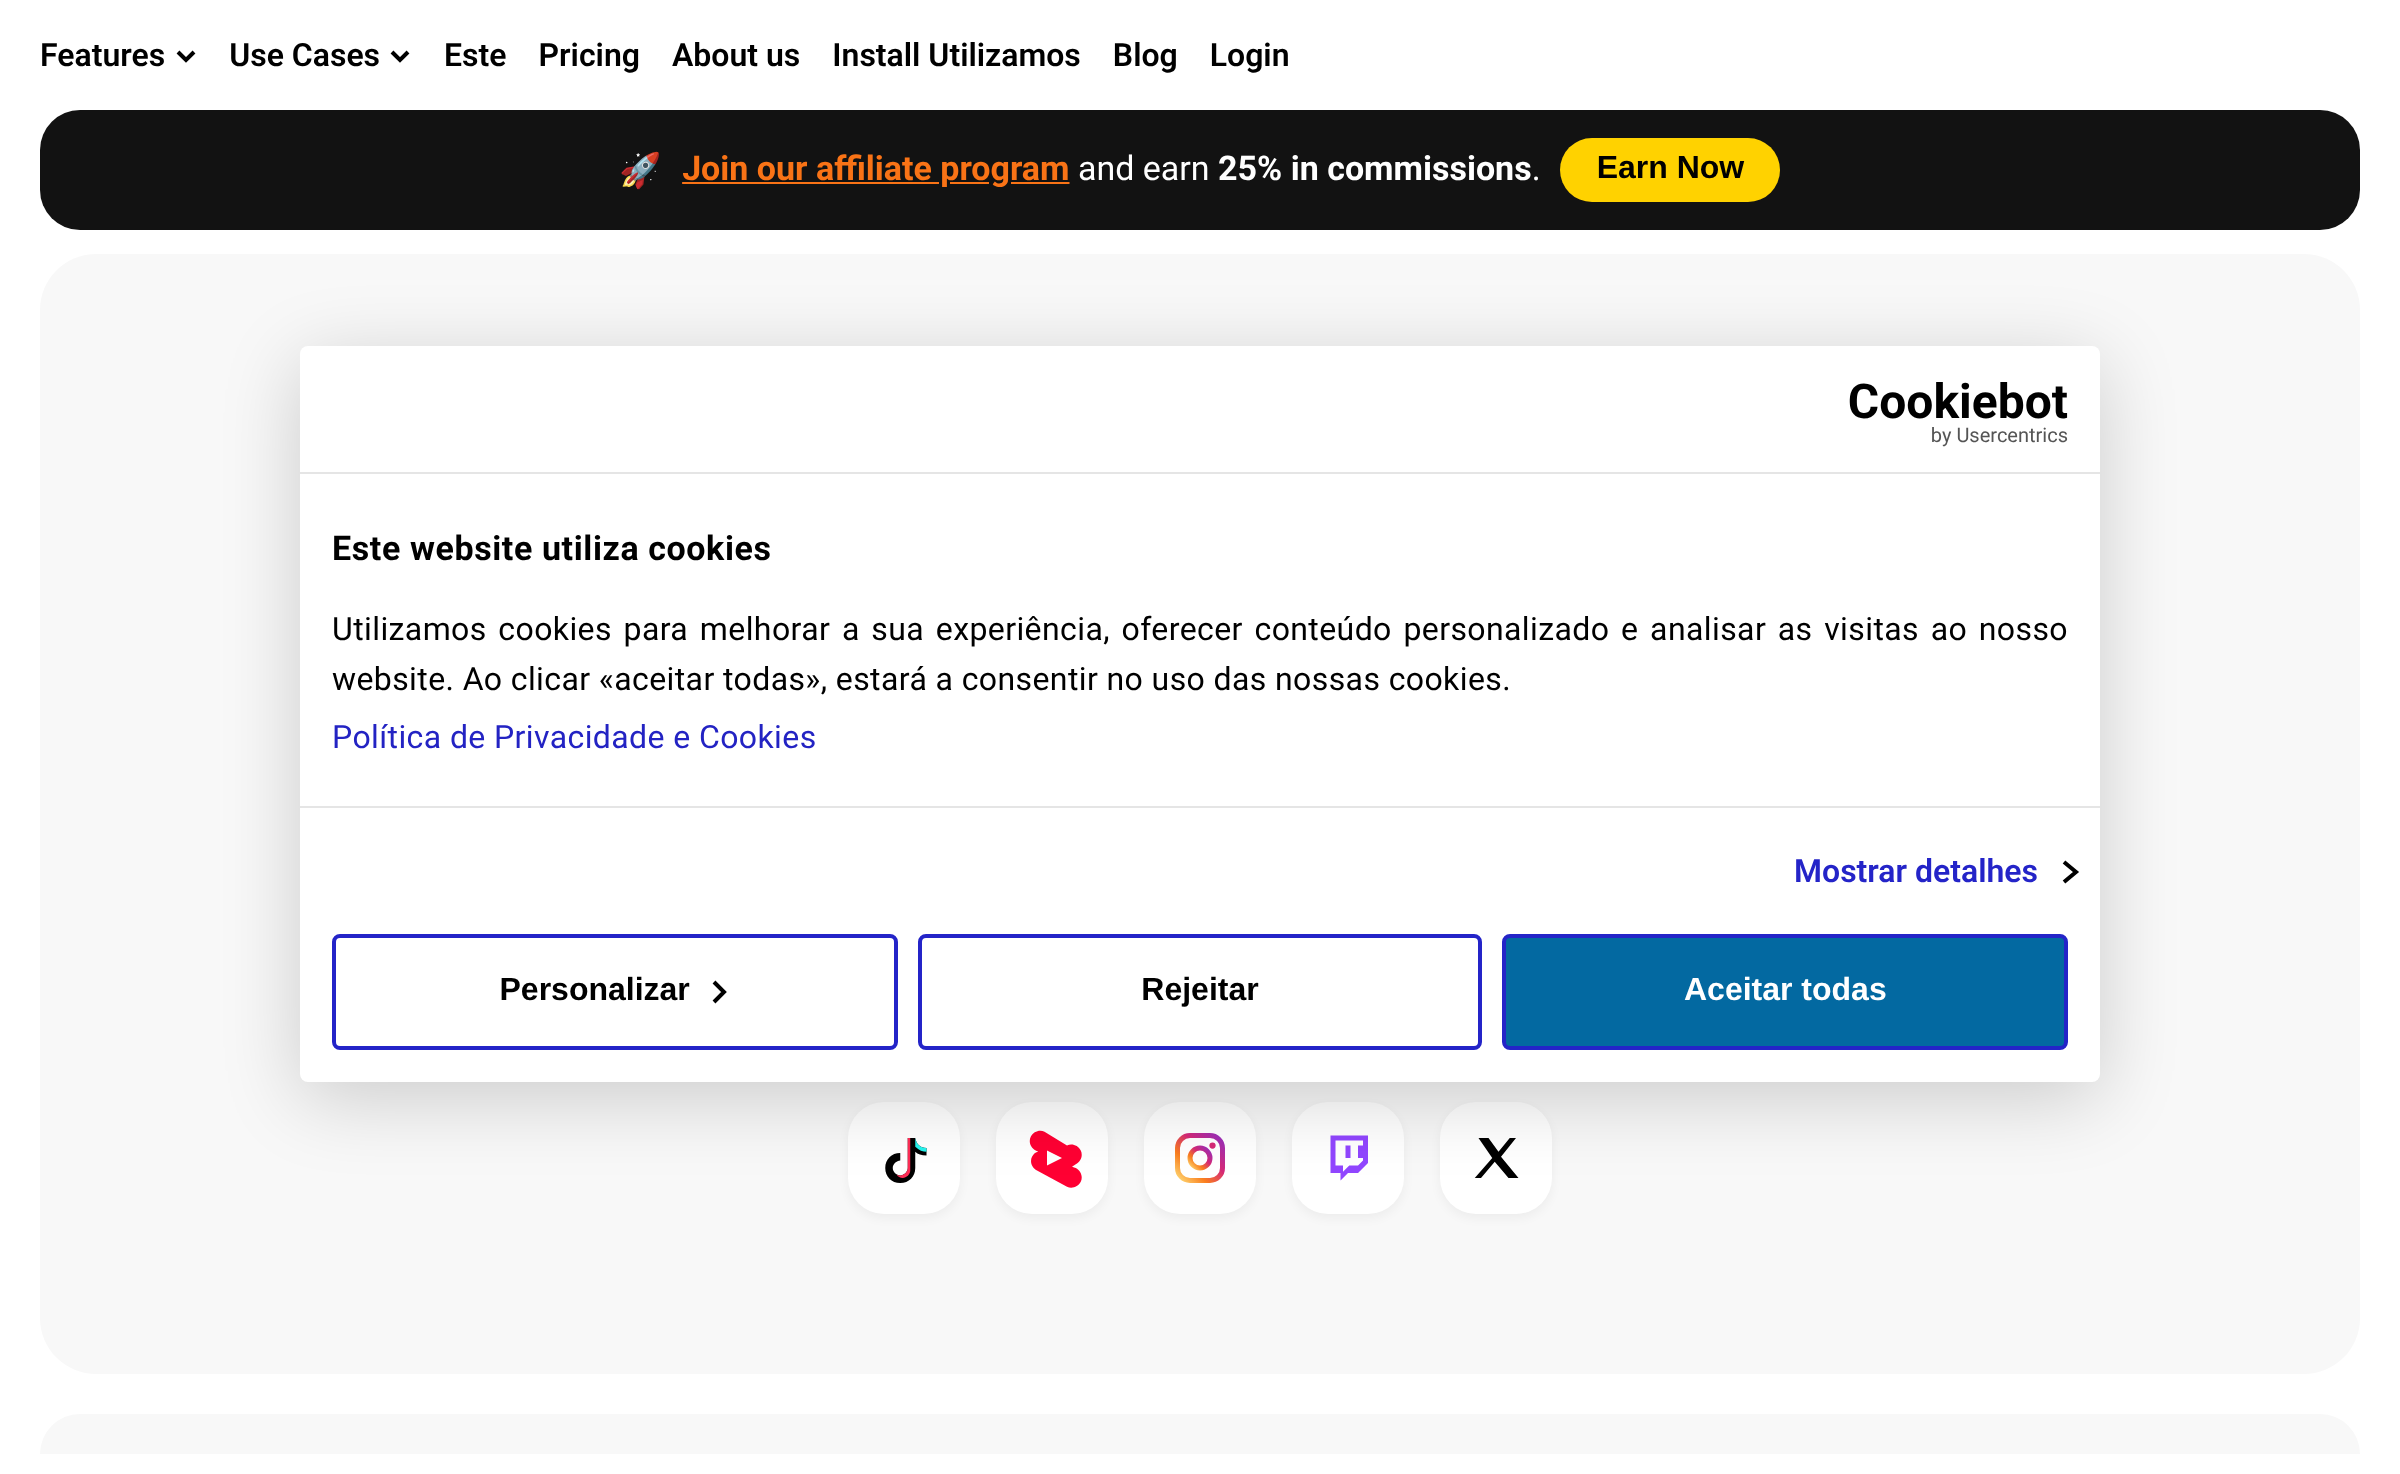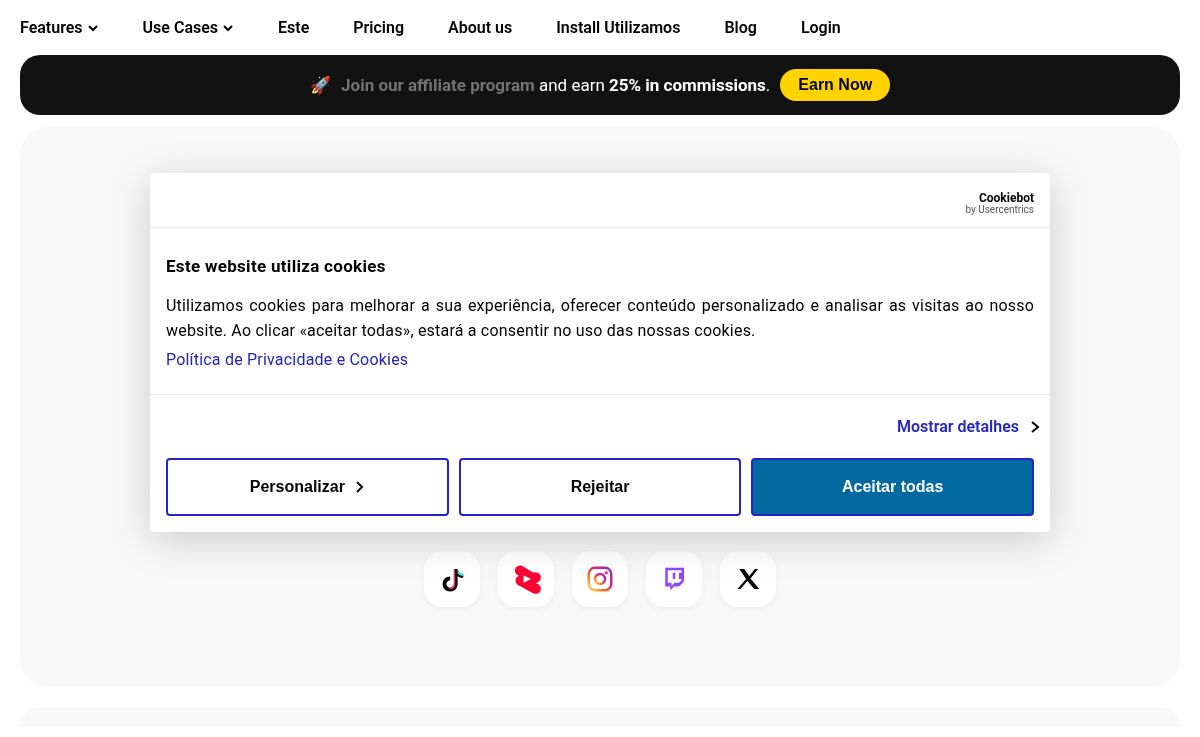--- a/index.html
+++ b/index.html
@@ -1,41 +1,41 @@
 <!DOCTYPE html>
 <html><head>
 <meta charset="utf-8">
 <style>
 * { margin: 0; padding: 0; box-sizing: border-box; }
 body { font-family: -apple-system, BlinkMacSystemFont, "Segoe UI", Roboto, Helvetica, Arial, sans-serif; background: #fff; color: #000; width: 1200px; }
 
 
 .header { display: flex; align-items: center; justify-content: space-between; padding: 18px 20px; }
 .logo { font-family: Arial Black, Arial, sans-serif; font-weight: 900; font-size: 30px; letter-spacing: -1px; }
-.nav { display: flex; align-items: flex-start; gap: 44px; }
+.nav { display: flex; align-items: flex-start; gap: 16px; }
 .nav-item { font-size: 16px; font-weight: 600; color: #000; text-decoration: none; display: flex; align-items: center; gap: 4px; cursor: pointer; }
 .chev { width: 12px; height: 12px; }
 
 
 .banner { margin: 0 20px; background: #121212; border-radius: 20px; padding: 14px 20px; display: flex; align-items: center; justify-content: center; gap: 10px; color: #fff; font-size: 17px; }
-.banner .link { color: #737373; font-weight: 700; }
+.banner .link { color: #f97316; font-weight: 700; text-decoration: underline; }
 .banner .bold { font-weight: 700; }
 .earn-btn { background: #ffd200; color: #000; font-weight: 700; border: none; border-radius: 18px; padding: 7px 18px; font-size: 16px; cursor: pointer; }
 
 
 .hero-wrap { margin: 12px 20px 0 20px; background: #f8f8f8; border-radius: 28px; min-height: 560px; position: relative; padding: 40px; display: flex; flex-direction: column; align-items: center; justify-content: flex-end; }
 .socials { display: flex; gap: 18px; margin-bottom: 40px; }
 .social { width: 56px; height: 56px; background: #fff; border-radius: 18px; display: flex; align-items: center; justify-content: center; box-shadow: 0 2px 6px rgba(0,0,0,0.05); }
 .social svg, .social span { width: 30px; height: 30px; }
 
 
 .modal { position: absolute; top: 46px; left: 50%; transform: translateX(-50%); width: 900px; background: #fff; border-radius: 4px; box-shadow: 0 8px 40px rgba(0,0,0,0.18); padding: 0; overflow: hidden; }
 .modal-top { display: flex; justify-content: flex-end; padding: 14px 16px 12px 16px; border-bottom: 1px solid #e5e5e5; }
 .cb-logo { text-align: right; }
-.cb-logo .l1 { font-weight: 700; font-size: 12px; }
+.cb-logo .l1 { font-weight: 700; font-size: 24px; }
 .cb-logo .l2 { font-size: 10px; color: #555; display: block; margin-top: -2px; }
 .modal-body { padding: 28px 16px 22px 16px; border-bottom: 1px solid #e5e5e5; }
 .modal-body h3 { font-size: 17px; font-weight: 700; margin-bottom: 18px; letter-spacing: 0.3px; }
 .modal-body p { font-size: 16px; line-height: 1.55; letter-spacing: 0.2px; text-align: justify; }
 .modal-body a { color: #2323c3; text-decoration: none; display: inline-block; margin-top: 4px; font-size: 16px; }
 .modal-mid { display: flex; justify-content: flex-end; padding: 22px 9px; text-align: right; }
 .show-details { color: #2424c8; font-weight: 600; font-size: 16px; display: flex; align-items: center; gap: 10px; cursor: pointer; }
 .modal-actions { display: flex; gap: 10px; padding: 0 16px 16px 16px; }
 .btn { flex: 1; padding: 18px 10px; font-size: 16px; font-weight: 600; border-radius: 4px; cursor: pointer; display: flex; align-items: center; justify-content: center; gap: 10px; }
 .btn-outline { background: #fff; border: 2px solid #2424c8; color: #000; }

